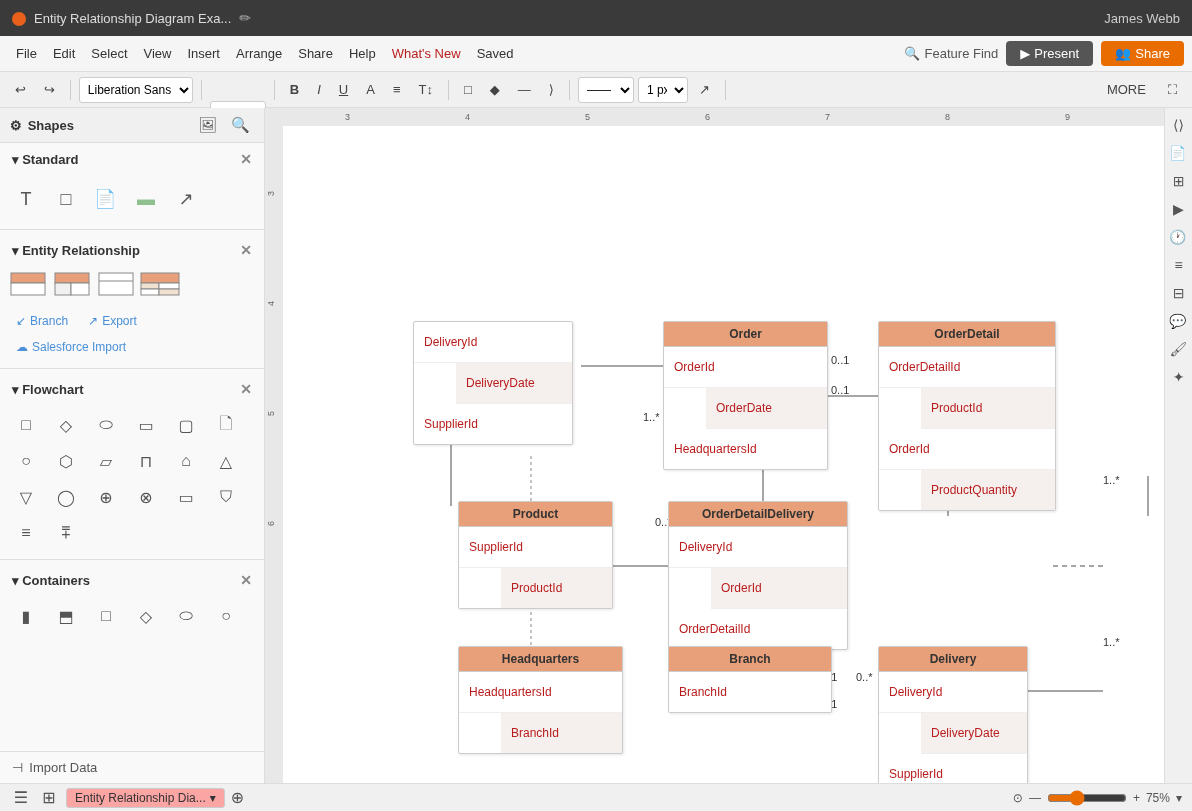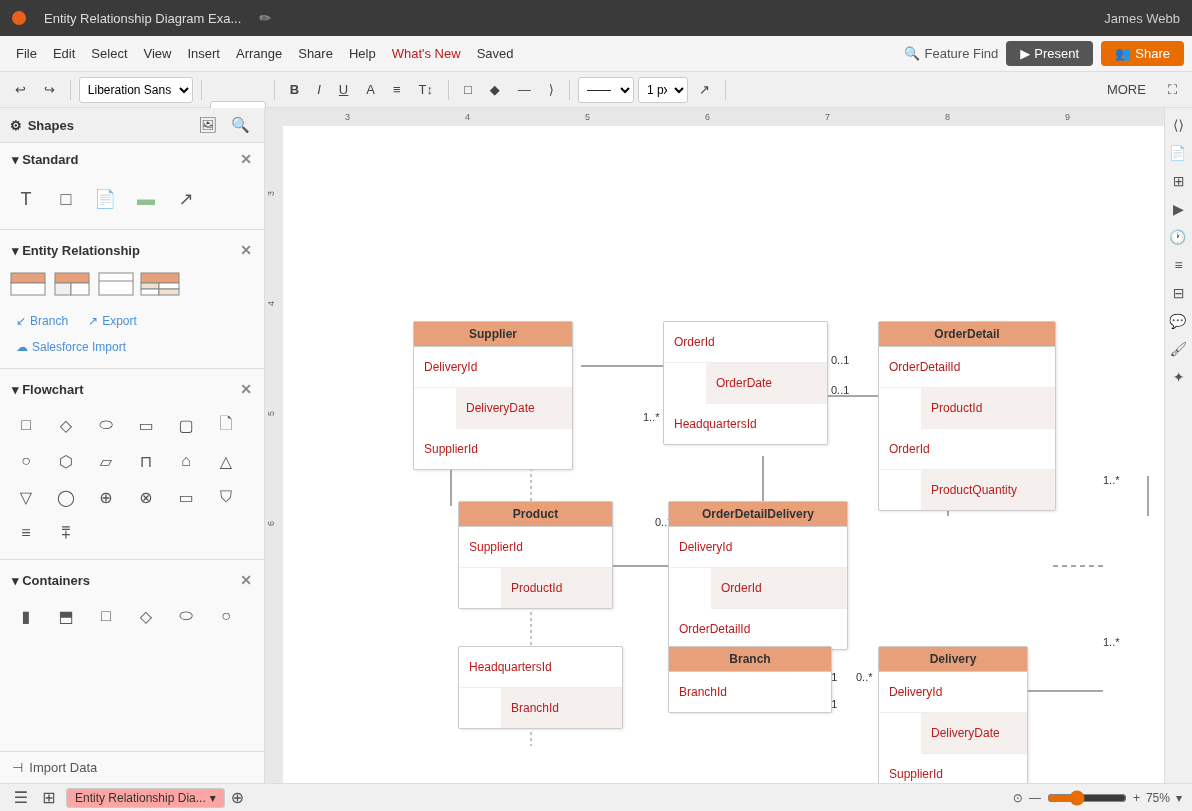--- a/index.html
+++ b/index.html
@@ -8,21 +8,21 @@
     
     #titlebar {
       height: 36px;
       background: #3a3a3a;
       display: flex;
       align-items: center;
       justify-content: space-between;
       padding: 0 12px;
       color: #ccc;
     }
-    #titlebar .left { display: flex; align-items: center; gap: 18px; }
+    #titlebar .left { display: flex; align-items: flex-end; gap: 8px; }
     #titlebar .title { color: #ddd; font-size: 13px; }
     #titlebar .right { color: #ccc; font-size: 13px; }
     .orange-dot { width: 14px; height: 14px; border-radius: 50%; background: #e8601c; display: inline-block; }
     .edit-icon { color: #aaa; font-size: 14px; cursor: pointer; }
 
     
     #menubar {
       height: 36px;
       background: #f5f5f5;
       display: flex;
@@ -545,27 +545,27 @@
       <div class="mult-label" style="left: 360px; top: 285px;">1..*</div>
       <div class="mult-label" style="left: 372px; top: 390px;">0..*</div>
       <div class="mult-label" style="left: 540px; top: 420px;">1..*</div>
       <div class="mult-label" style="left: 820px; top: 348px;">1..*</div>
       <div class="mult-label" style="left: 820px; top: 510px;">1..*</div>
       <div class="mult-label" style="left: 536px; top: 545px;">1..1</div>
       <div class="mult-label" style="left: 573px; top: 545px;">0..*</div>
       <div class="mult-label" style="left: 536px; top: 572px;">1..1</div>
 
       <div class="erd-table" style="left:130px; top:195px; width:160px;">
-        <div class="erd-table-header">Supplier</div>
         <div class="erd-table-row">DeliveryId</div>
         <div class="erd-table-row alt">DeliveryDate</div>
         <div class="erd-table-row">SupplierId</div>
       </div>
 
       <div class="erd-table" style="left:380px; top:195px; width:165px;">
+        <div class="erd-table-header">Order</div>
         <div class="erd-table-row">OrderId</div>
         <div class="erd-table-row alt">OrderDate</div>
         <div class="erd-table-row">HeadquartersId</div>
       </div>
 
       <div class="erd-table" style="left:595px; top:195px; width:178px;">
         <div class="erd-table-header">OrderDetail</div>
         <div class="erd-table-row">OrderDetailId</div>
         <div class="erd-table-row alt">ProductId</div>
         <div class="erd-table-row">OrderId</div>
@@ -579,20 +579,21 @@
       </div>
 
       <div class="erd-table" style="left:385px; top:375px; width:180px;">
         <div class="erd-table-header">OrderDetailDelivery</div>
         <div class="erd-table-row">DeliveryId</div>
         <div class="erd-table-row alt">OrderId</div>
         <div class="erd-table-row">OrderDetailId</div>
       </div>
 
       <div class="erd-table" style="left:175px; top:520px; width:165px;">
+        <div class="erd-table-header">Headquarters</div>
         <div class="erd-table-row">HeadquartersId</div>
         <div class="erd-table-row alt">BranchId</div>
       </div>
 
       <div class="erd-table" style="left:385px; top:520px; width:164px;">
         <div class="erd-table-header">Branch</div>
         <div class="erd-table-row">BranchId</div>
       </div>
 
       <div class="erd-table" style="left:595px; top:520px; width:149px;">

